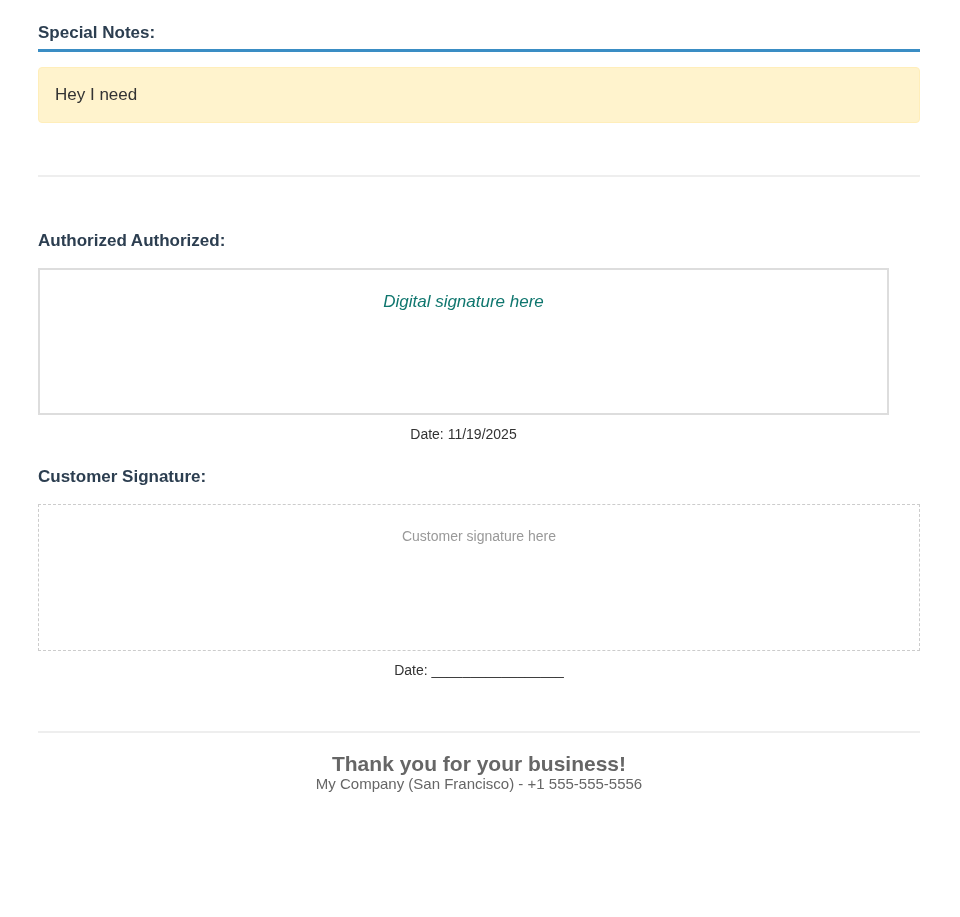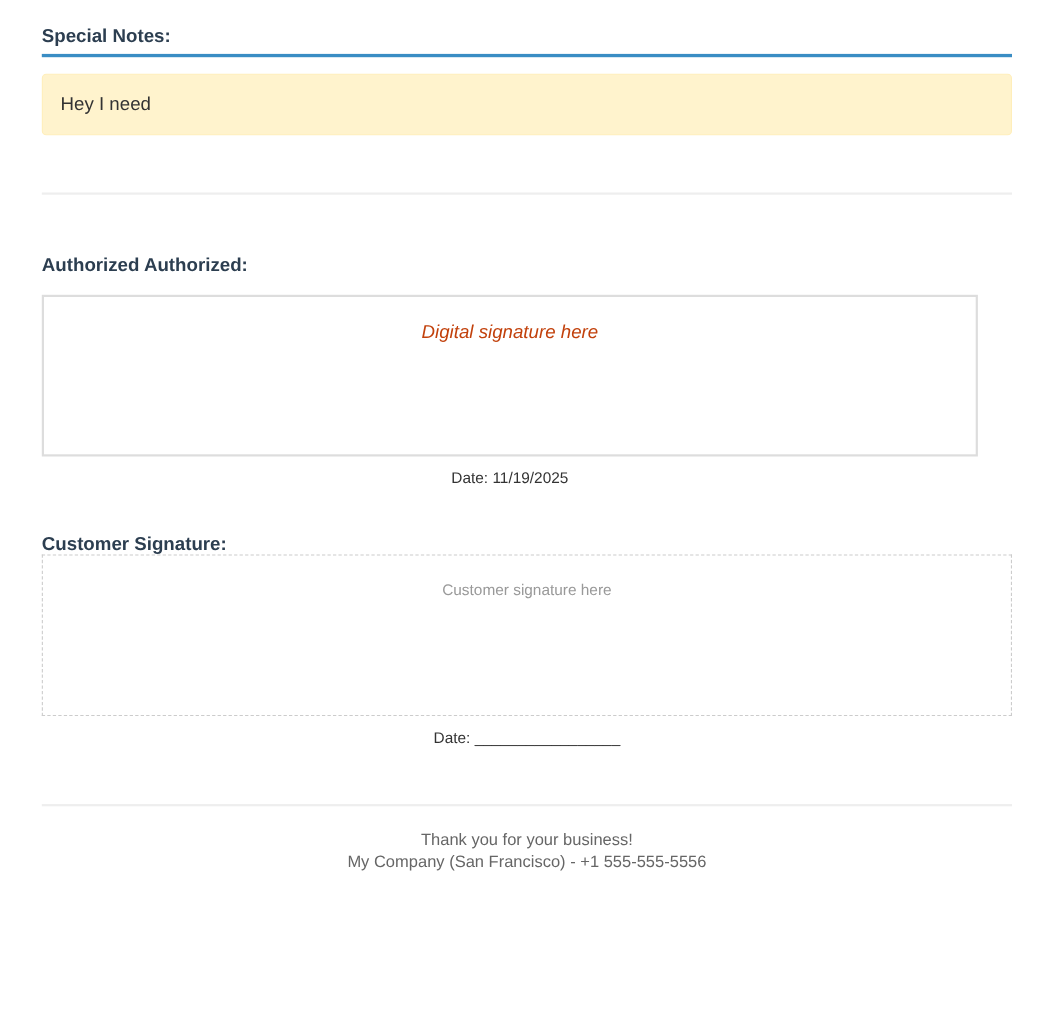--- a/index.html
+++ b/index.html
@@ -63,31 +63,31 @@
       background: #ffffff;
     }
     .auth-placeholder {
       position: absolute;
       top: 22px;
       left: 0;
       width: 100%;
       text-align: center;
       font-style: italic;
       font-size: 17px;
-      color: #c2410c;
+      color: #0f766e;
     }
     .date-line {
       position: absolute;
       font-size: 14px;
       color: #333333;
       text-align: center;
     }
     #auth-date { top: 426px; left: 38px; width: 851px; }
 
-    #cust-title { top: 467px; margin-top: 18px; }
+    #cust-title { top: 467px; }
     .cust-box {
       position: absolute;
       left: 38px;
       top: 504px;
       width: 882px;
       height: 147px;
       border: 1px dashed #cccccc;
       background: #ffffff;
     }
     .cust-placeholder {
@@ -103,22 +103,22 @@
 
     .footer {
       position: absolute;
       left: 38px;
       top: 755px;
       width: 882px;
       text-align: center;
       color: #666666;
     }
     .footer-thanks {
-      font-size: 15px;
-      font-weight: normal;
+      font-size: 21px;
+      font-weight: bold;
       line-height: 18px;
     }
     .footer-company {
       font-size: 15px;
       line-height: 22px;
     }
   </style>
 </head>
 <body>
 

